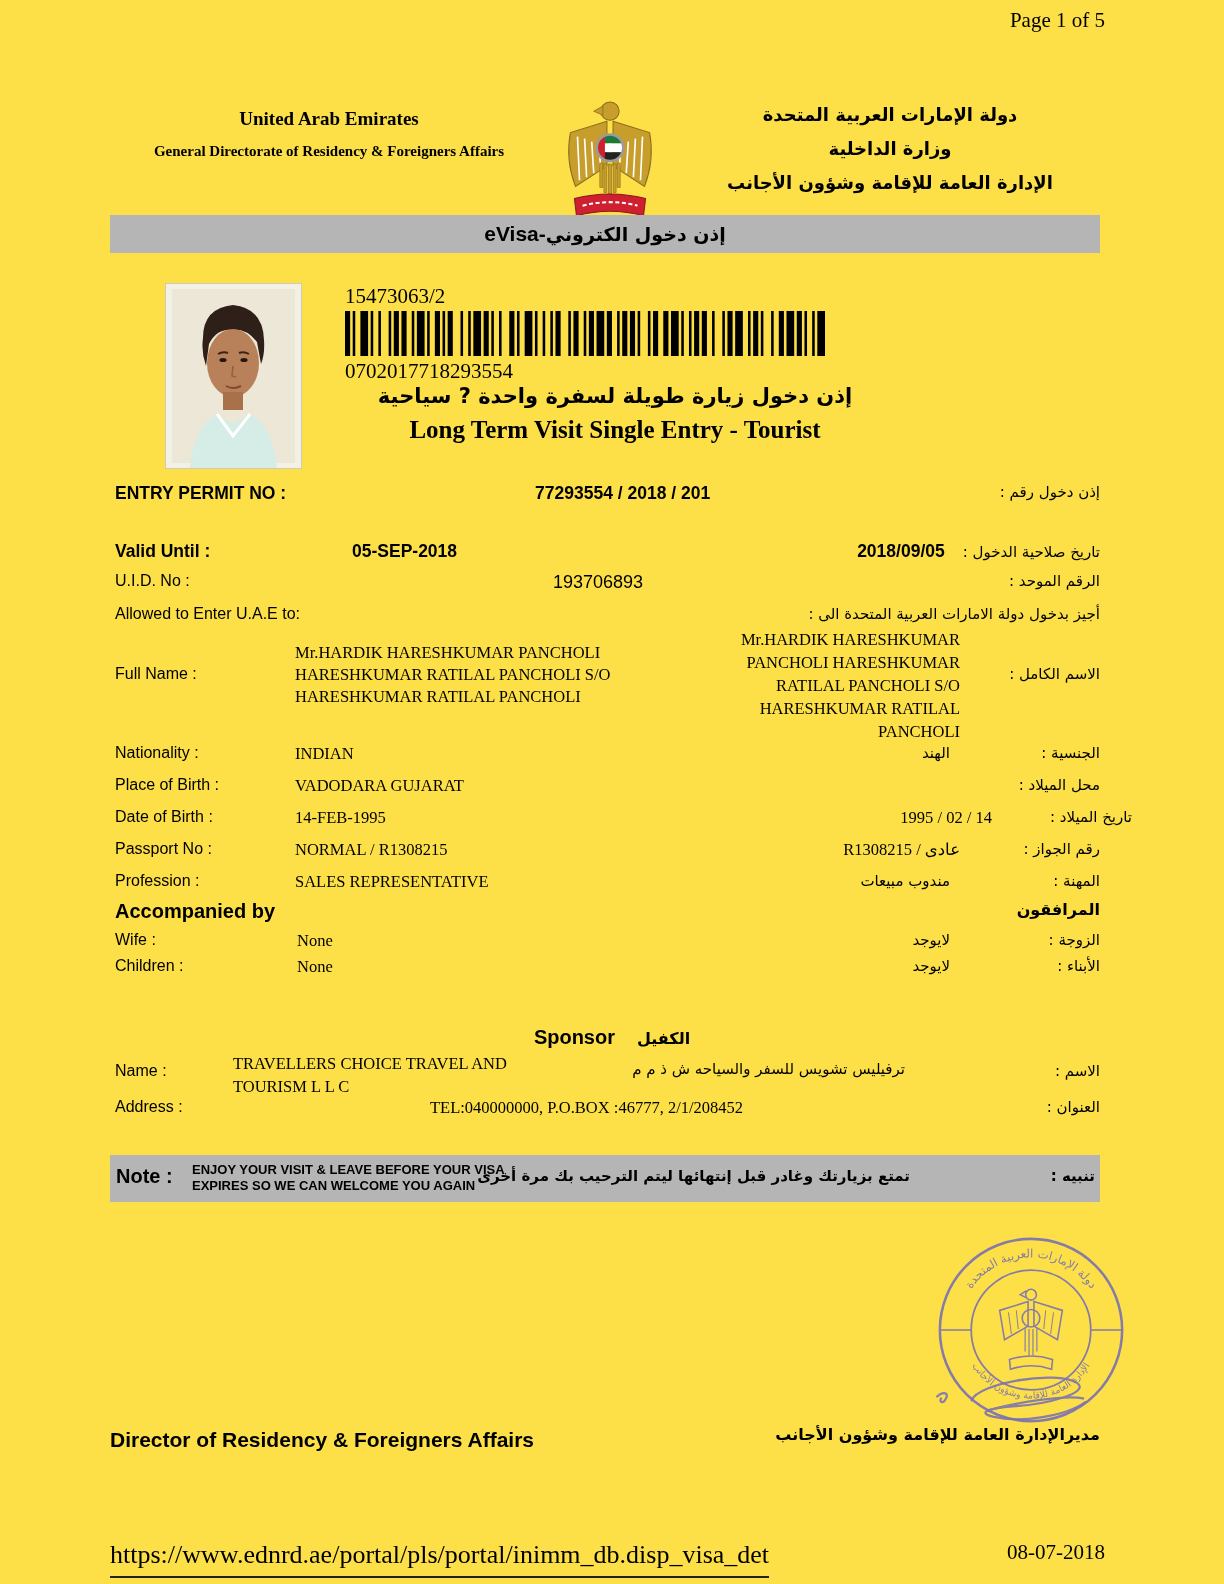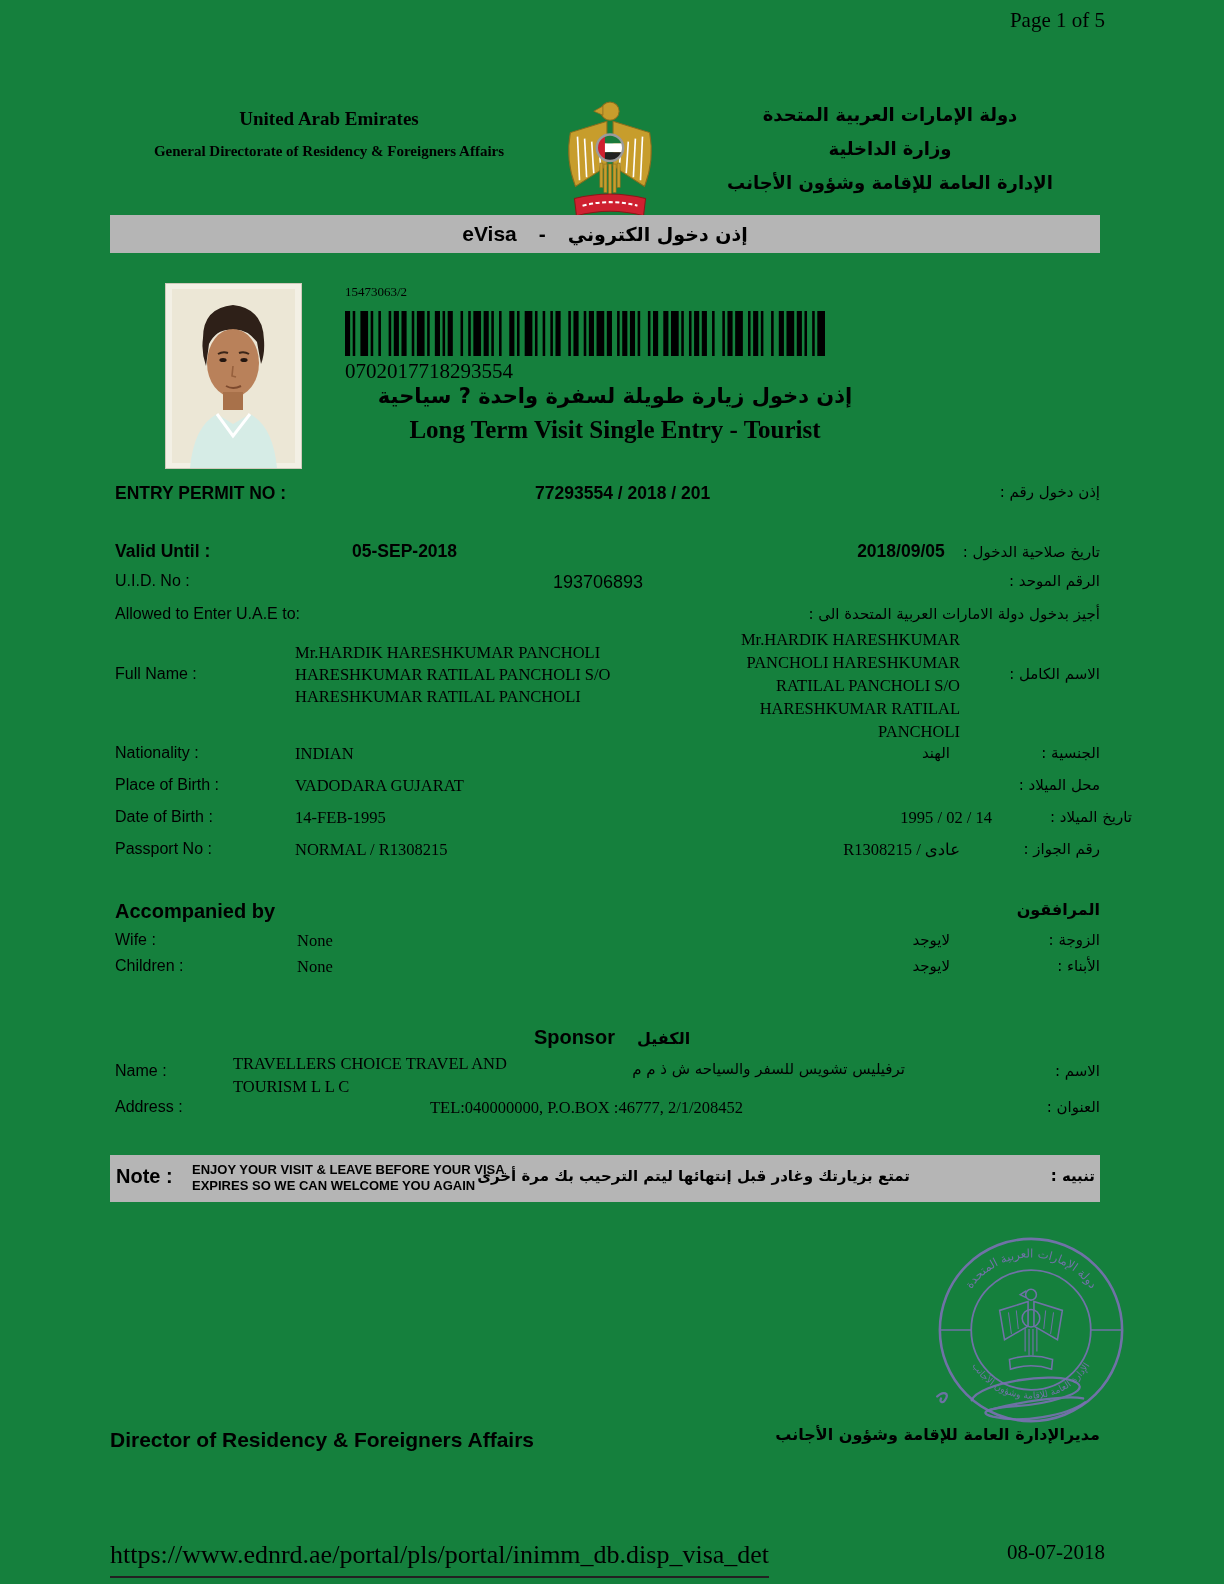--- a/index.html
+++ b/index.html
@@ -1,39 +1,39 @@
 <!DOCTYPE html>
 <html><head>
 <meta charset="utf-8">
 <style>
   html,body{margin:0;padding:0;background:#ffffff;}
-  .page{position:relative;width:1224px;height:1584px;background:#15803d;
+  .page{position:relative;width:1224px;height:1584px;background:#fde047;
         font-family:"Liberation Sans",sans-serif;color:#000;overflow:hidden;}
   .abs{position:absolute;}
   .ser{font-family:"Liberation Serif",serif;}
   .arf{font-family:"DejaVu Sans",sans-serif;direction:rtl;}
   .b{font-weight:bold;}
   
   .page-indicator{top:8px;right:119px;font-size:21px;}
   
   .hdr-en{top:108px;left:104px;width:450px;text-align:center;}
   .hdr-en .l1{font-size:19px;margin-bottom:13px;}
   .hdr-en .l2{font-size:21px;margin-bottom:20px;letter-spacing:.5px;}
   .hdr-en .l3{font-size:15px;}
   .hdr-ar{top:104px;left:676px;width:428px;text-align:center;}
   .hdr-ar div{font-size:18px;font-weight:bold;margin-bottom:13px;}
   .emblem{top:99px;left:562px;width:96px;height:127px;}
   
   .evisa-bar{top:215px;left:110px;width:990px;height:38px;background:#b5b5b5;
-             display:flex;align-items:center;justify-content:center;gap:22px;}
+             display:flex;align-items:center;justify-content:center;gap:0;}
   .evisa-bar .en{font-size:21px;font-weight:bold;}
   .evisa-bar .ar{font-size:19px;font-weight:bold;}
   
   .photo{top:283px;left:165px;width:135px;height:184px;border:1px solid #cfcabb;}
-  .file-no{top:284px;left:345px;font-size:13px;}
+  .file-no{top:284px;left:345px;font-size:21px;}
   .barcode{top:311px;left:345px;width:480px;height:45px;}
   .barcode-no{top:359px;left:345px;font-size:21px;}
   .title-ar{top:384px;left:260px;width:710px;text-align:center;font-size:21px;font-weight:bold;}
   .title-en{top:416px;left:260px;width:710px;text-align:center;font-size:25px;font-weight:bold;}
   
   .row{position:absolute;left:0;width:100%;height:28px;}
   .row .lab{position:absolute;left:115px;font-size:16px;white-space:nowrap;}
   .row .lab.bold{font-weight:bold;font-size:17.5px;}
   .row .arlab{position:absolute;right:124px;font-size:15px;white-space:nowrap;}
   .row .arval{position:absolute;right:274px;font-size:15px;white-space:nowrap;}
@@ -279,20 +279,26 @@
     <span class="arlab arf">تاريخ الميلاد :</span>
   </div>
 
   <div class="row" style="top:840px;">
     <span class="lab">Passport No :</span>
     <span class="abs vser" style="left:295px;">NORMAL / R1308215</span>
     <span class="abs vser arf" style="right:264px;">عادى / R1308215</span>
     <span class="arlab arf">رقم الجواز :</span>
   </div>
 
+  <div class="row" style="top:872px;">
+    <span class="lab">Profession :</span>
+    <span class="abs vser" style="left:295px;">SALES REPRESENTATIVE</span>
+    <span class="arval arf">مندوب مبيعات</span>
+    <span class="arlab arf">المهنة :</span>
+  </div>
 
   <div class="row" style="top:900px;">
     <span class="acc-head">Accompanied by</span>
     <span class="acc-head-ar arf">المرافقون</span>
   </div>
   <div class="row" style="top:931px;">
     <span class="lab">Wife :</span>
     <span class="abs vser" style="left:297px;">None</span>
     <span class="arval arf">لايوجد</span>
     <span class="arlab arf">الزوجة :</span>

